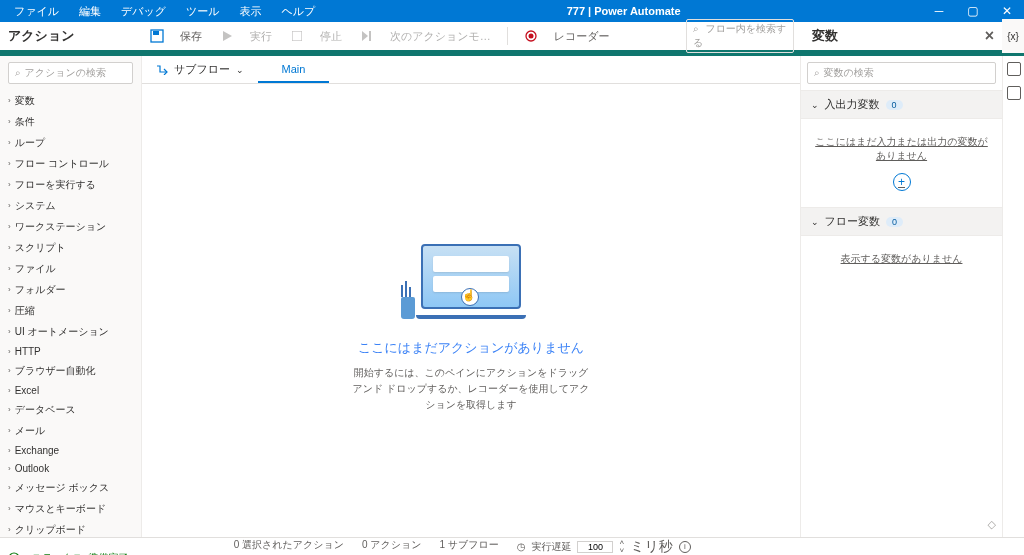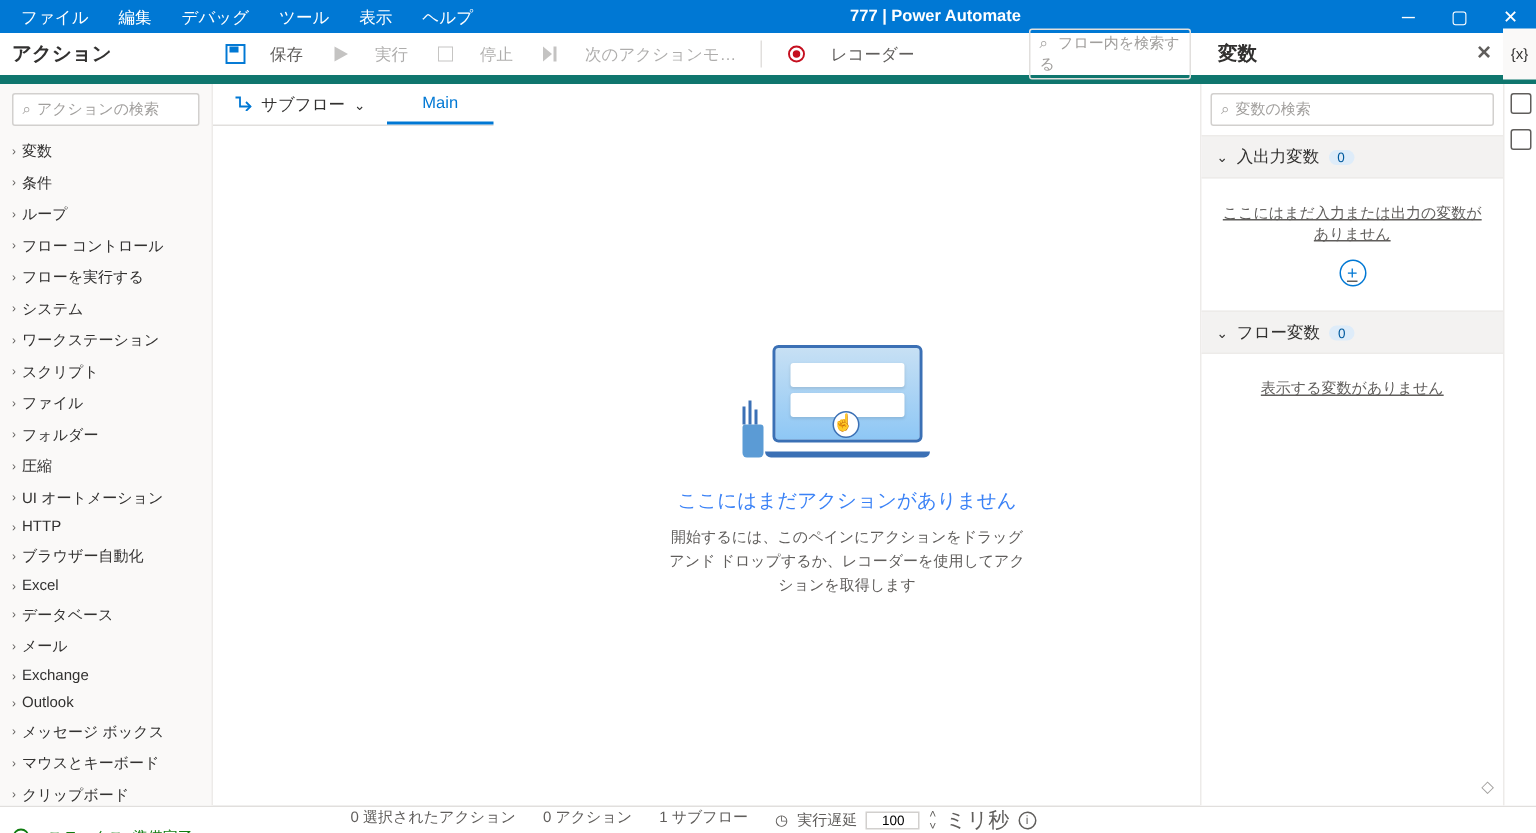--- a/index.html
+++ b/index.html
@@ -30,21 +30,21 @@
     .tab { padding: 0 24px; font-size: 11px; height: 100%; display: flex; align-items: center; border-bottom: 2px solid #0078d4; color: #0078d4; }
 
     
     .main-area { display: flex; height: calc(100% - 22px - 34px - 18px); }
     .left-panel { width: 142px; background: #faf9f8; display: flex; flex-direction: column; border-right: 1px solid #edebe9; }
     .search-box { margin: 6px 8px; border: 1px solid #d2d0ce; border-radius: 2px; padding: 3px 6px; font-size: 10px; color: #a19f9d; display: flex; align-items: center; gap: 4px; background: #fff; }
     .action-list { flex: 1; overflow-y: auto; }
     .action-item { display: flex; align-items: center; gap: 4px; padding: 3.5px 8px; font-size: 10px; color: #323130; cursor: pointer; }
     .action-item .caret { font-size: 8px; color: #605e5c; }
 
-    .center-panel { width: 658px; display: flex; flex-direction: row; }
+    .center-panel { width: 658px; display: flex; flex-direction: column; }
     .canvas { flex: 1; display: flex; flex-direction: column; align-items: center; justify-content: center; }
     .illustration { width: 140px; height: 110px; position: relative; margin-bottom: 20px; }
     .empty-title { font-size: 13px; color: #3b82f6; margin-bottom: 8px; }
     .empty-text { font-size: 10px; color: #605e5c; text-align: center; line-height: 1.6; max-width: 240px; }
 
     .right-panel { width: 202px; background: #fff; border-left: 1px solid #edebe9; display: flex; flex-direction: column; }
     .section-head { display: flex; align-items: center; gap: 6px; padding: 6px 10px; font-size: 11px; background: #f3f2f1; border-top: 1px solid #edebe9; border-bottom: 1px solid #edebe9; color: #323130; }
     .badge { background: #deecf9; color: #005a9e; border-radius: 8px; padding: 0 6px; font-size: 9px; }
     .section-body { padding: 16px 10px; text-align: center; font-size: 10px; color: #605e5c; text-decoration: underline; }
     .add-ring { width: 18px; height: 18px; border: 1px solid #0078d4; border-radius: 50%; margin: 10px auto 0; display: flex; align-items: center; justify-content: center; color: #0078d4; font-size: 12px; }

